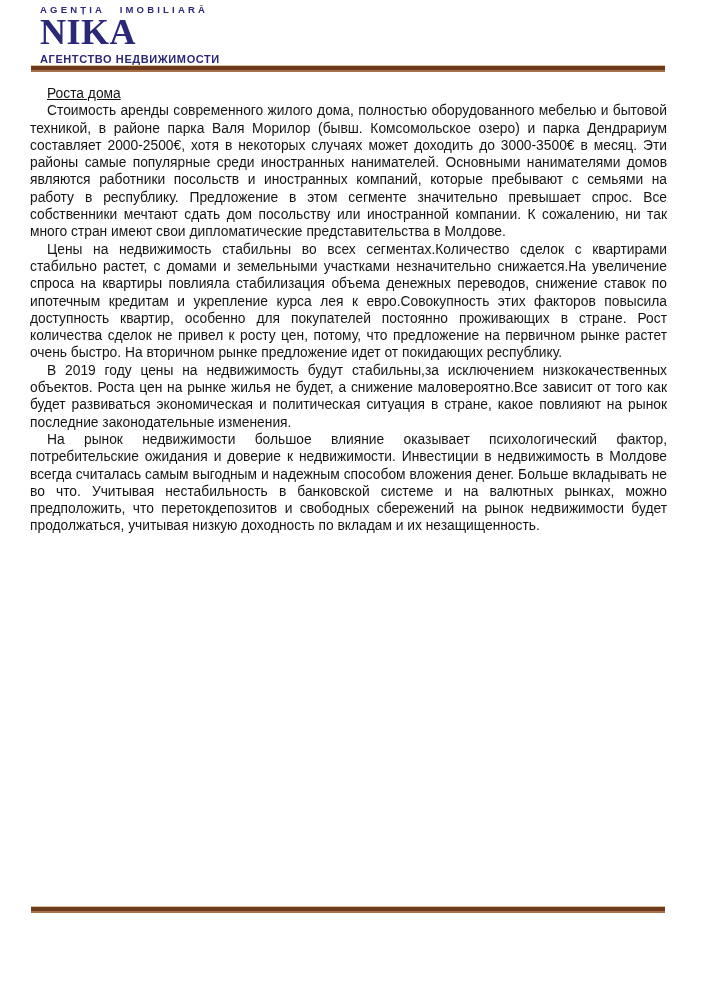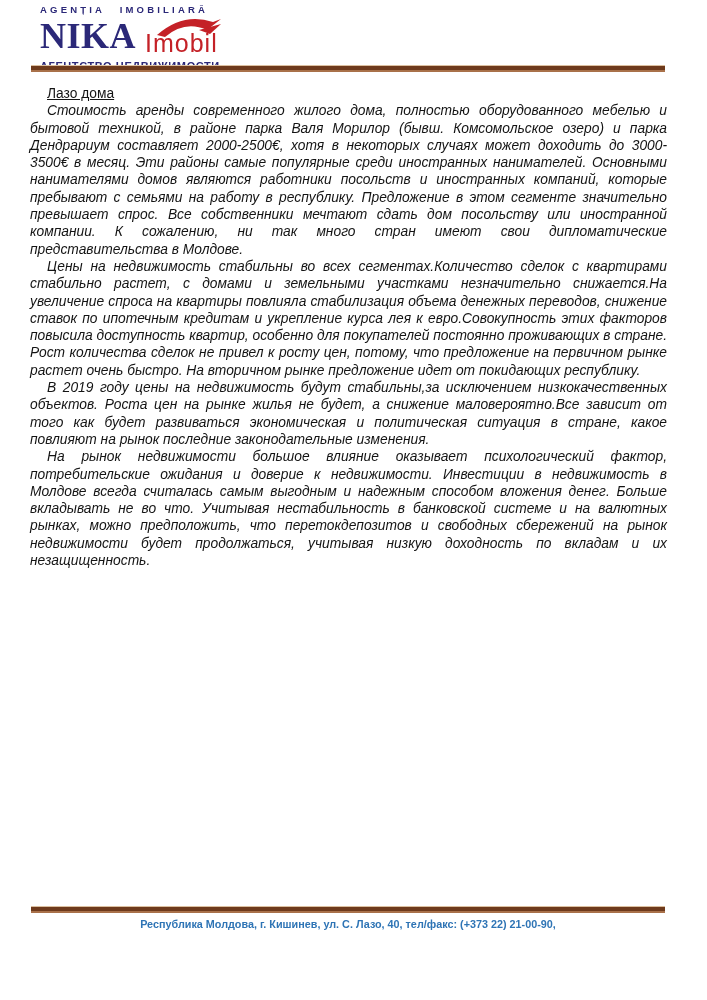--- a/index.html
+++ b/index.html
@@ -11,21 +11,21 @@
     font-family:"Liberation Sans", sans-serif;
     overflow:hidden;
   }
 
   
   .header { position:absolute; top:4px; left:40px; }
   .tagline-top {
     color:#2b2878; font-weight:bold; font-size:9.5px;
     letter-spacing:3.2px; word-spacing:9px; white-space:nowrap;
   }
-  .logo-row { display:flex; align-items:center; margin-top:2px; }
+  .logo-row { display:flex; align-items:flex-end; margin-top:2px;gap:35px; }
   .logo-nika {
     font-family:"Liberation Serif", serif;
     font-weight:bold; font-size:36px; line-height:0.88;
     color:#2b2878; letter-spacing:0.5px;
   }
   .logo-imobil {
     position:relative; margin-left:9px;
     color:#c42127; font-size:25px; line-height:1;
     letter-spacing:1px; padding-top:14px; font-weight:normal;
   }
@@ -43,21 +43,21 @@
   }
   .rule-header { top:65px; }
   .rule-footer { top:906px; }
 
   
   .body-text {
     position:absolute; top:85px; left:30px; width:637px;
     font-size:13.8px; line-height:17.3px;
     color:#141414; text-align:justify;
   }
-  .body-text p { margin:0; text-indent:17px;font-style:italic; }
+  .body-text p { margin:0; text-indent:17px; }
   .sec-heading { display:block; text-indent:17px; }
   .sec-heading .u { text-decoration:underline; }
   .sec2-heading { margin-top:17px; margin-bottom:21px; text-indent:17px; }
 
   
   .footer-text {
     position:absolute; top:917px; left:31px; width:634px;
     text-align:center; color:#2e74b5; font-weight:bold;
     font-size:10.8px; line-height:15.5px;
   }
@@ -67,50 +67,40 @@
 </style>
 </head>
 <body>
 
 <div class="page">
 
   <div class="header">
     <div class="tagline-top">AGENȚIA  IMOBILIARĂ</div>
     <div class="logo-row">
       <span class="logo-nika">NIKA</span>
-      <span class="logo-imobil">
-        <span class="roof">
-          <svg width="68" height="22" viewBox="0 0 68 22">
-            <path d="M2,20 Q28,-3 58,7 L66,4 L52,15 Q30,5 10,22 Z" fill="#c42127"></path>
-            <path d="M44,15 L66,9 L55,19 Z" fill="#c42127"></path>
-          </svg>
-        </span>
-        <span>Imobil</span>
-      </span>
     </div>
     <div class="tagline-bottom">АГЕНТСТВО НЕДВИЖИМОСТИ</div>
   </div>
 
   <div class="rule rule-header"></div>
 
   <div class="body-text">
 
     <span class="sec-heading">
-      <span class="u">Лазо дома</span>
+      <span class="u">Роста дома</span>
     </span>
 
     <p>Стоимость аренды современного жилого дома, полностью оборудованного мебелью и бытовой техникой, в районе парка Валя Морилор (бывш. Комсомольское озеро) и парка Дендрариум составляет 2000-2500€, хотя в некоторых случаях может доходить до 3000-3500€ в месяц. Эти районы самые популярные среди иностранных нанимателей. Основными нанимателями домов являются работники посольств и иностранных компаний, которые пребывают с семьями на работу в республику. Предложение в этом сегменте значительно превышает спрос. Все собственники мечтают сдать дом посольству или иностранной компании. К сожалению, ни так много стран имеют свои дипломатические представительства в Молдове.</p>
 
 
     <p>Цены на недвижимость стабильны во всех сегментах.Количество сделок с квартирами стабильно растет, с домами и земельными участками незначительно снижается.На увеличение спроса на квартиры повлияла стабилизация объема денежных переводов, снижение ставок по ипотечным кредитам и укрепление курса лея к евро.Совокупность этих факторов повысила доступность квартир, особенно для покупателей постоянно проживающих в стране. Рост количества сделок не привел к росту цен, потому, что предложение на первичном рынке растет очень быстро. На вторичном рынке предложение идет от покидающих республику.</p>
 
     <p>В 2019 году цены на недвижимость будут стабильны,за исключением низкокачественных объектов. Роста цен на рынке жилья не будет, а снижение маловероятно.Все зависит от того как будет развиваться экономическая и политическая ситуация в стране, какое повлияют на рынок последние законодательные изменения.</p>
 
     <p>На рынок недвижимости большое влияние оказывает психологический фактор, потребительские ожидания и доверие к недвижимости. Инвестиции в недвижимость в Молдове всегда считалась самым выгодным и надежным способом вложения денег. Больше вкладывать не во что. Учитывая нестабильность в банковской системе и на валютных рынках, можно предположить, что перетокдепозитов и свободных сбережений на рынок недвижимости будет продолжаться, учитывая низкую доходность по вкладам и их незащищенность.</p>
   </div>
 
   <div class="rule rule-footer"></div>
 
   <div class="footer-text">
-    <div>Республика Молдова, г. Кишинев, ул. С. Лазо, 40, тел/факс: (+373 22) 21-00-90,</div>
   </div>
 
 </div>
 
 </body></html>

